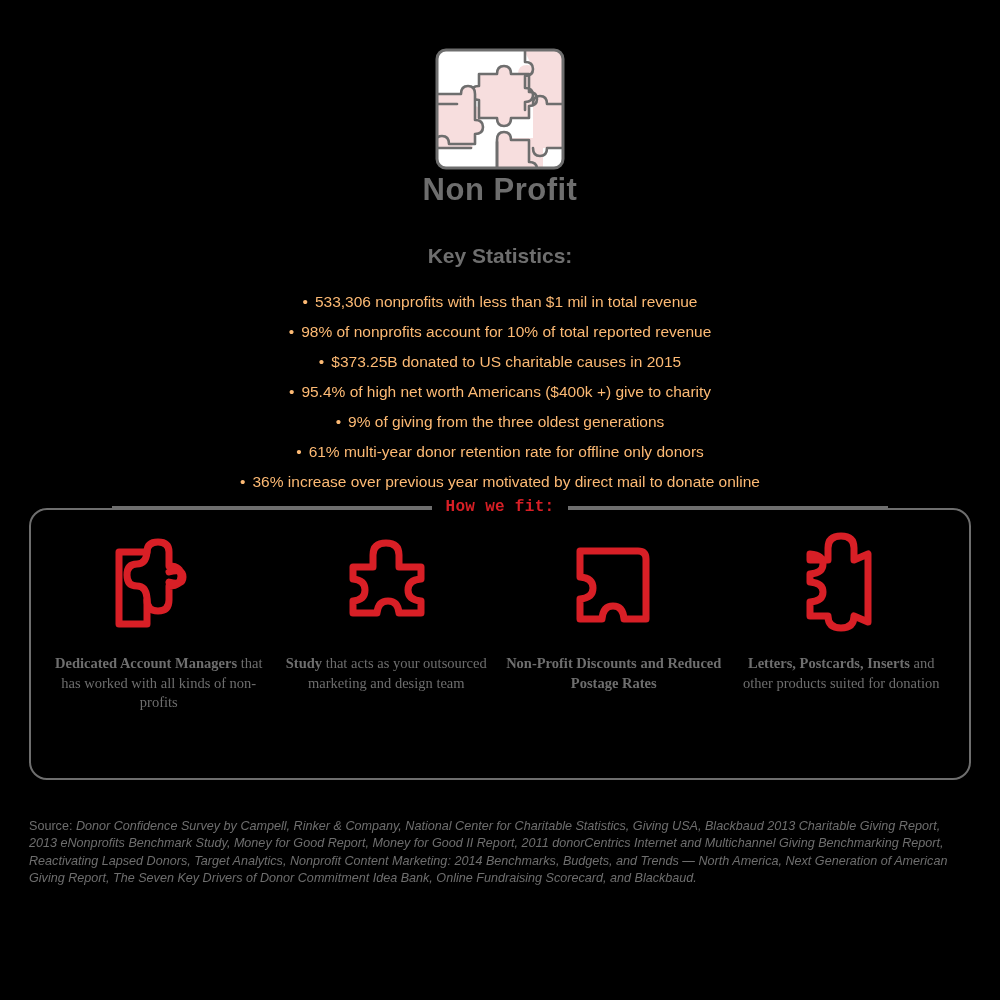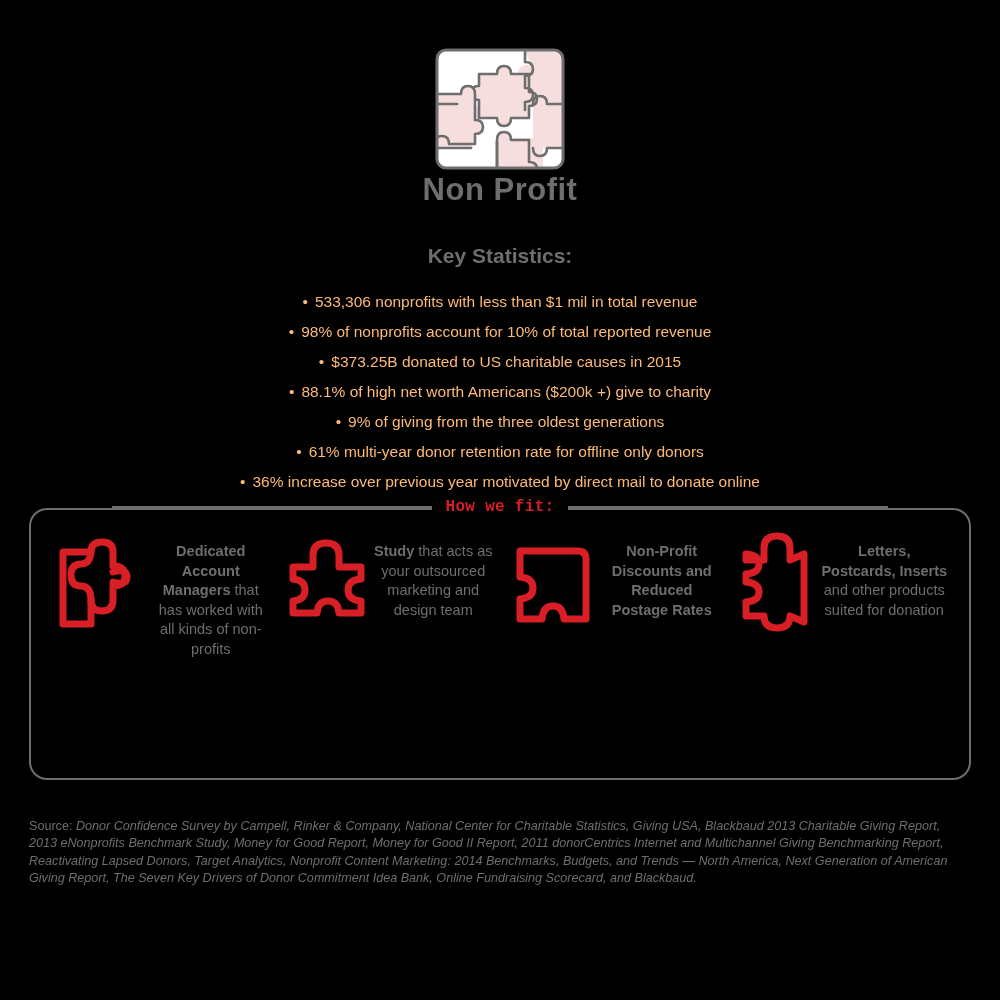--- a/index.html
+++ b/index.html
@@ -106,24 +106,25 @@
     display: flex;
     align-items: flex-start;
     justify-content: space-between;
     padding: 22px 14px 0 14px;
     box-sizing: border-box;
     height: 100%;
   }
   .fit-col {
     flex: 1 1 0;
     display: flex;
-    flex-direction: row;
+    flex-direction: column;
     text-align: center;
     padding: 0 6px;
     box-sizing: border-box;
+    font-family: Liberation Serif, serif;
   }
   .piece-slot {
     height: 112px;
     display: flex;
     align-items: center;
     justify-content: center;
   }
   .fit-caption {
     margin-top: 10px;
     font-size: 14.5px;
@@ -192,21 +193,21 @@
   </div>
 </div>
 
 <div class="title">Non Profit</div>
 
 <div class="stats-heading">Key Statistics:</div>
 <ul class="stats-list">
   <li>533,306 nonprofits with less than $1 mil in total revenue</li>
   <li>98% of nonprofits account for 10% of total reported revenue</li>
   <li>$373.25B donated to US charitable causes in 2015</li>
-  <li>88.1% of high net worth Americans ($200k +) give to charity</li>
+  <li>95.4% of high net worth Americans ($400k +) give to charity</li>
   <li>9% of giving from the three oldest generations</li>
   <li>61% multi-year donor retention rate for offline only donors</li>
   <li>36% increase over previous year motivated by direct mail to donate online</li>
 </ul>
 
 <div class="fit-panel">
   <div class="fit-legend">
     <div class="legend-spacer"></div>
     <div class="rule rule-left"></div>
     <div class="gap">How we fit:</div>

